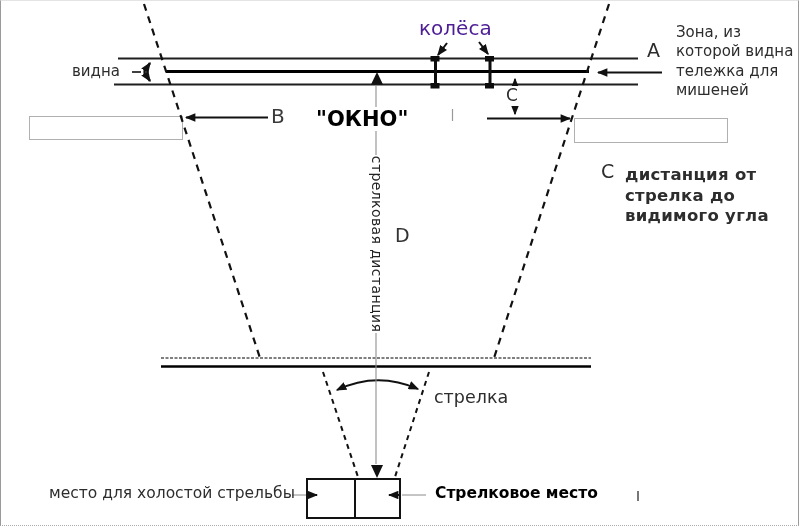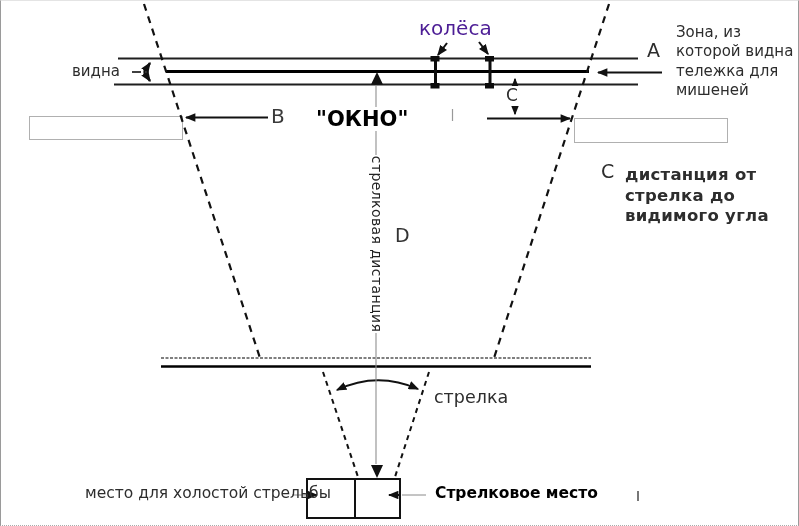--- a/index.html
+++ b/index.html
@@ -28,21 +28,21 @@
   #lbl-d{left:394px;top:224px;font-size:19px;color:#333;}
   #lbl-shooting-distance{
     left:384px;top:154px;width:178px;height:17px;
     transform:rotate(90deg);transform-origin:0 0;
     font-size:14px;letter-spacing:.4px;text-align:center;
     color:#222;background:#fff;
   }
   #lbl-cright-letter{left:600px;top:160px;font-size:19px;color:#2d2d2d;}
   #lbl-cright{left:624px;top:164px;font-size:16.5px;line-height:20.5px;letter-spacing:.3px;color:#2d2d2d;font-weight:bold;}
   #lbl-view-angle{left:433px;top:385px;font-size:17.5px;line-height:22.5px;color:#2d2d2d;}
-  #lbl-dryfire{left:48px;top:484px;font-size:15.5px;color:#2d2d2d;margin-left:36px;}
+  #lbl-dryfire{left:48px;top:484px;font-size:15.5px;color:#2d2d2d;}
   #lbl-shooting-place{left:434px;top:484px;font-size:15.5px;font-weight:bold;color:#000;}
 </style>
 </head>
 <body>
 
 <div id="stage">
 
   <div id="wall-left" class="wall"></div>
   <div id="wall-right" class="wall"></div>
 

